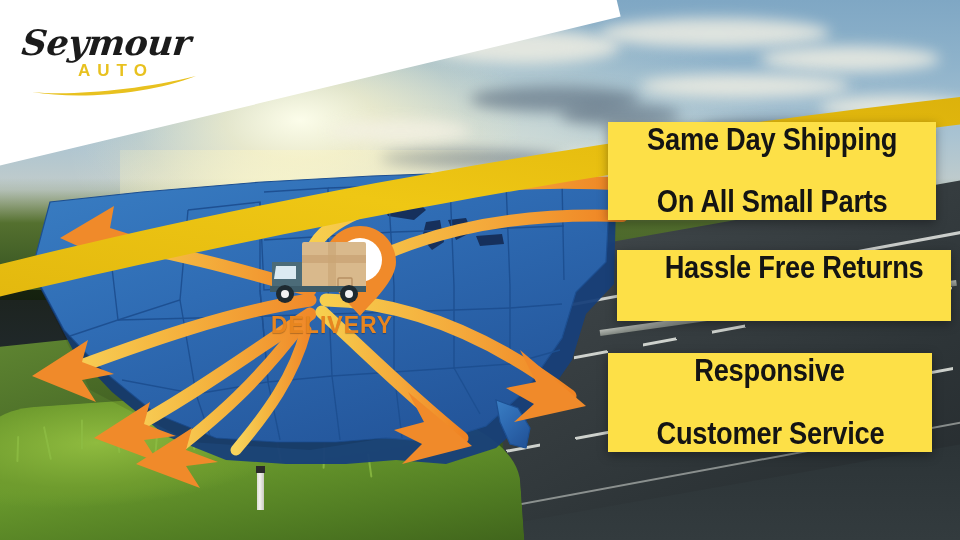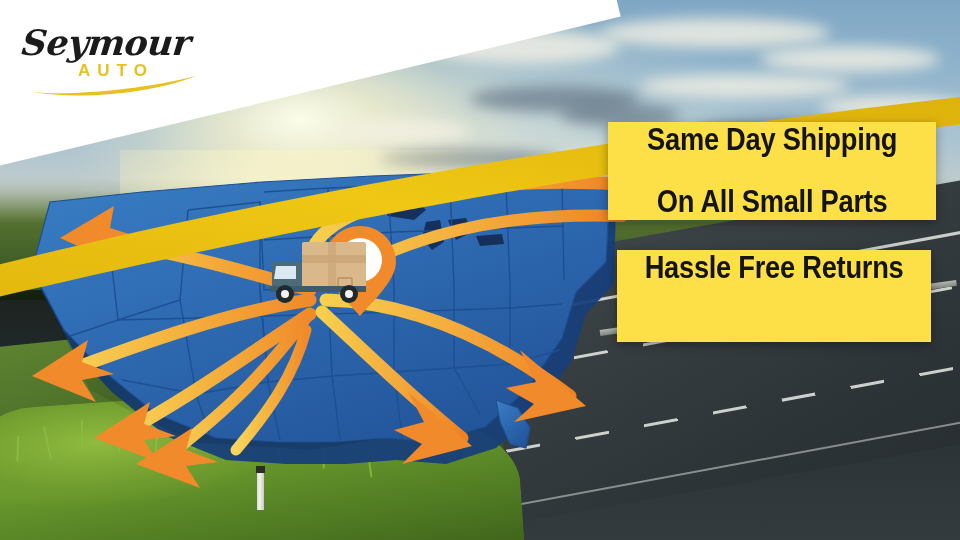--- a/index.html
+++ b/index.html
@@ -239,21 +239,21 @@
     font-family: "Liberation Sans Narrow", "Liberation Sans", sans-serif;
     font-weight: 700;
     color: #141414;
     font-size: 31px;
     line-height: 36px;
     letter-spacing: -0.3px;
     white-space: nowrap;
     transform: scaleX(0.88);
   }
   #msg-1 { left: 608px; top: 122px; width: 328px; height: 98px; }
-  #msg-2 { left: 617px; top: 250px; width: 314px; height: 92px; }
+  #msg-2 { left: 617px; top: 250px; width: 314px; height: 71px; padding-left: 20px; }
   #msg-3 { left: 608px; top: 353px; width: 324px; height: 99px; }
 </style>
 </head>
 <body>
 
 <div id="stage">
 
   <div class="bg-sky">
     <div class="cloud light" style="left:430px;top:30px;width:190px;height:34px;"></div>
     <div class="cloud light" style="left:600px;top:18px;width:230px;height:30px;"></div>
@@ -467,20 +467,21 @@
         <path d="M20,40 L36,40 L50,40 L50,68 L20,68 Z" fill="#4b6b78"></path>
         <path d="M24,44 L44,44 L44,57 L22,57 Z" fill="#dbeaf2"></path>
         <rect x="18" y="64" width="96" height="6" fill="#3d5b68"></rect>
         <circle cx="33" cy="72" r="9" fill="#1e2a30"></circle>
         <circle cx="33" cy="72" r="4" fill="#f2f2f2"></circle>
         <circle cx="97" cy="72" r="9" fill="#1e2a30"></circle>
         <circle cx="97" cy="72" r="4" fill="#f2f2f2"></circle>
       </g>
     </svg>
     <div class="nationwide">
+      <div class="l2">DELIVERY</div>
     </div>
   </div>
 
   <div class="white-panel"></div>
   <svg class="swoosh" viewBox="0 0 1180 420">
     <defs>
       <linearGradient id="swooshG" x1="0" y1="1" x2="1" y2="0">
         <stop offset="0%" stop-color="#e0b50d"></stop>
         <stop offset="45%" stop-color="#efc714"></stop>
         <stop offset="100%" stop-color="#d9ae0a"></stop>
@@ -499,14 +500,18 @@
 
   <div class="msg" id="msg-1">
     <div class="line">Same Day Shipping</div>
     <div class="line">On All Small Parts</div>
   </div>
 
   <div class="msg" id="msg-2">
     <div class="line">Hassle Free Returns</div>
   </div>
 
+  <div class="msg" id="msg-3">
+    <div class="line">Responsive</div>
+    <div class="line">Customer Service</div>
+  </div>
 
 </div>
 
 </body></html>

